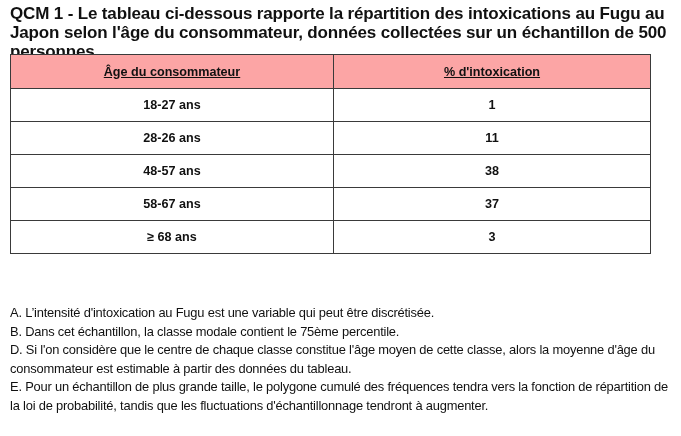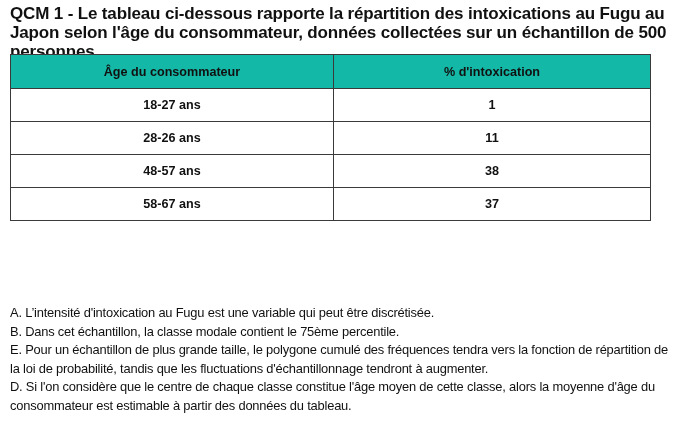--- a/index.html
+++ b/index.html
@@ -15,21 +15,21 @@
   }
   table.data {
     position: absolute; left: 10px; top: 54px; width: 640px;
     border-collapse: collapse; table-layout: fixed;
     font-size: 12.6px; font-weight: bold;
   }
   table.data th, table.data td {
     border: 1.5px solid #3a3a3a; text-align: center; padding: 0;
     height: 32px;
   }
-  table.data th { background: #14b8a6; height: 33px; font-weight: bold; }
+  table.data th { background: #fca5a5; height: 33px; font-weight: bold; text-decoration: underline; }
   table.data col.c1 { width: 323px; }
   table.data col.c2 { width: 317px; }
   .answers {
     position: absolute; left: 10px; top: 304px; width: 668px;
     font-size: 12.9px; line-height: 18.5px; letter-spacing: -0.2px;
   }
   .answers p { margin: 0; }
 </style>
 </head>
 <body>
@@ -57,21 +57,25 @@
       <td>11</td>
     </tr>
     <tr>
       <td>48-57 ans</td>
       <td>38</td>
     </tr>
     <tr>
       <td>58-67 ans</td>
       <td>37</td>
     </tr>
+    <tr>
+      <td>≥ 68 ans</td>
+      <td>3</td>
+    </tr>
   </tbody>
 </table>
 
 <div class="answers">
   <p>A. L’intensité d'intoxication au Fugu est une variable qui peut être discrétisée.</p>
   <p>B. Dans cet échantillon, la classe modale contient le 75ème percentile.</p>
+  <p>D. Si l'on considère que le centre de chaque classe constitue l'âge moyen de cette classe, alors la moyenne d'âge du consommateur est estimable à partir des données du tableau.</p>
   <p>E. Pour un échantillon de plus grande taille, le polygone cumulé des fréquences tendra vers la fonction de répartition de la loi de probabilité, tandis que les fluctuations d'échantillonnage tendront à augmenter.</p>
-  <p>D. Si l'on considère que le centre de chaque classe constitue l'âge moyen de cette classe, alors la moyenne d'âge du consommateur est estimable à partir des données du tableau.</p>
 </div>
 
 </body></html>

